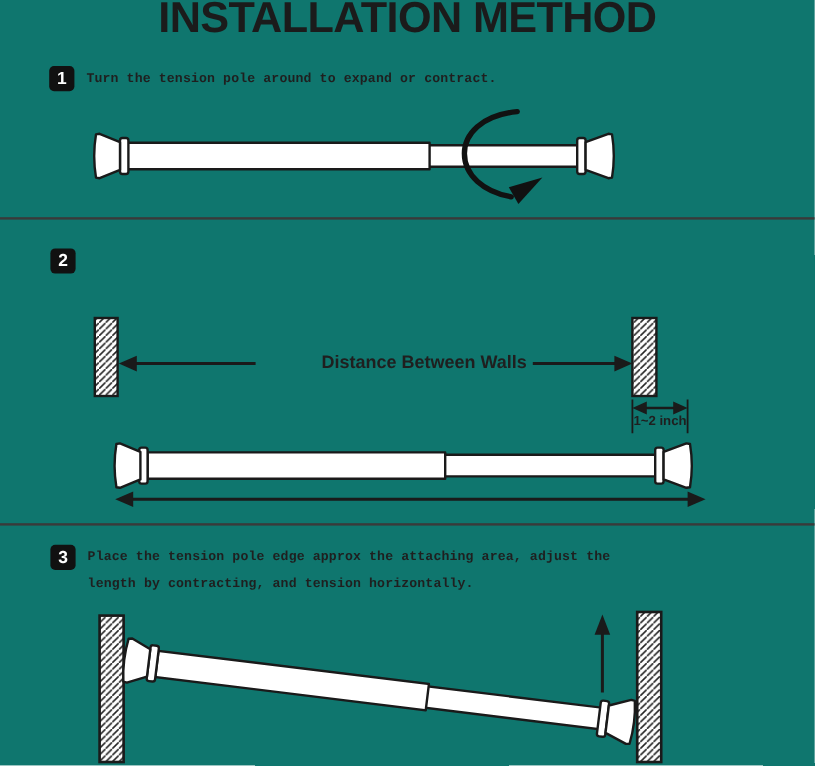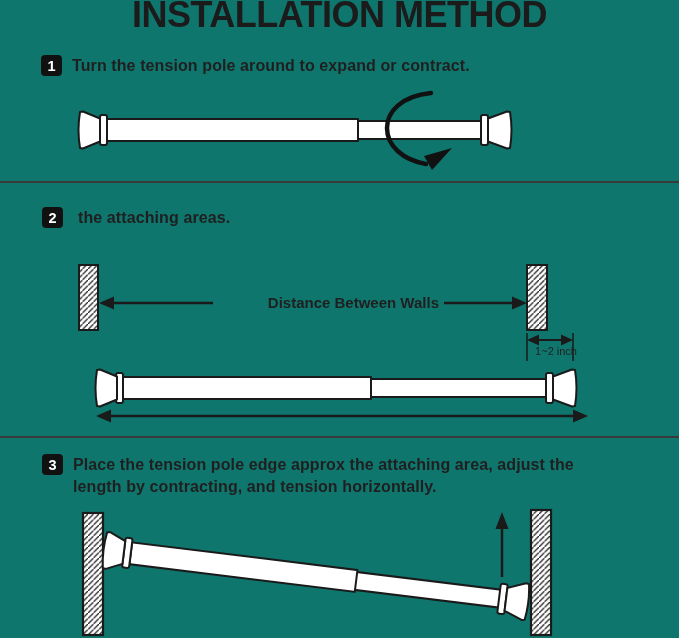--- a/index.html
+++ b/index.html
@@ -11,31 +11,31 @@
     position:absolute;top:-6px;left:0;width:679px;text-align:center;
     font-size:36px;font-weight:600;letter-spacing:-0.5px;line-height:42px;color:#1b1b1b;
     white-space:nowrap;
   }
   .step-header{position:absolute;display:flex;align-items:flex-start;}
   .badge{
     flex:none;width:21px;height:21px;margin-right:10px;background:#111;color:#fff;
     border-radius:4px;font-size:14.5px;font-weight:bold;
     display:flex;align-items:center;justify-content:center;
   }
-  .step-text{font-size:16px;font-weight:bold;line-height:22px;color:#1f1f1f;letter-spacing:0.1px;}
+  .step-text{font-size:11px;font-weight:bold;line-height:22px;color:#1f1f1f;letter-spacing:0.1px;font-family:Liberation Mono, monospace;}
   .indent2{margin-left:5px;}
   .divider{position:absolute;left:0;width:679px;height:2px;background:#3a3a3a;}
   .diagram{position:absolute;left:0;}
   .distance-label{
     position:absolute;top:294px;left:227px;width:212px;text-align:right;
     font-size:15px;font-weight:bold;color:#1f1f1f;white-space:nowrap;
   }
   .gap-label{
-    position:absolute;top:345px;left:523px;width:54px;text-align:right;
-    font-size:11px;font-weight:normal;color:#1f1f1f;white-space:nowrap;
+    position:absolute;top:345px;left:523px;width:54px;text-align:center;
+    font-size:11px;font-weight:bold;color:#1f1f1f;white-space:nowrap;
   }
 </style>
 </head>
 <body>
 
 <div class="page">
 
   <div class="title">INSTALLATION METHOD</div>
 
   <div class="step-header" style="top:55px;left:41px;">
@@ -56,21 +56,20 @@
       <path d="M431,8 C401,11 387,27 387,43 C387,61 403,75 426,79" fill="none" stroke="#111" stroke-width="4.5" stroke-linecap="round"></path>
       <polygon points="452,63 432,85 424,71" fill="#111"></polygon>
     </g>
   </svg>
 
   <div class="divider" style="top:181px;"></div>
 
   <div class="step-header" style="top:207px;left:42px;">
     <div class="badge">2</div>
     <div class="step-text">
-      <div class="indent2">the attaching areas.</div>
     </div>
   </div>
 
   <svg class="diagram" style="top:258px;" width="679" height="176" viewBox="0 0 679 176">
     <defs>
       <pattern id="hatchA" patternUnits="userSpaceOnUse" width="5.5" height="5.5">
         <rect width="5.5" height="5.5" fill="#ffffff"></rect>
         <line x1="0" y1="5.5" x2="5.5" y2="0" stroke="#222" stroke-width="1.3"></line>
       </pattern>
     </defs>

